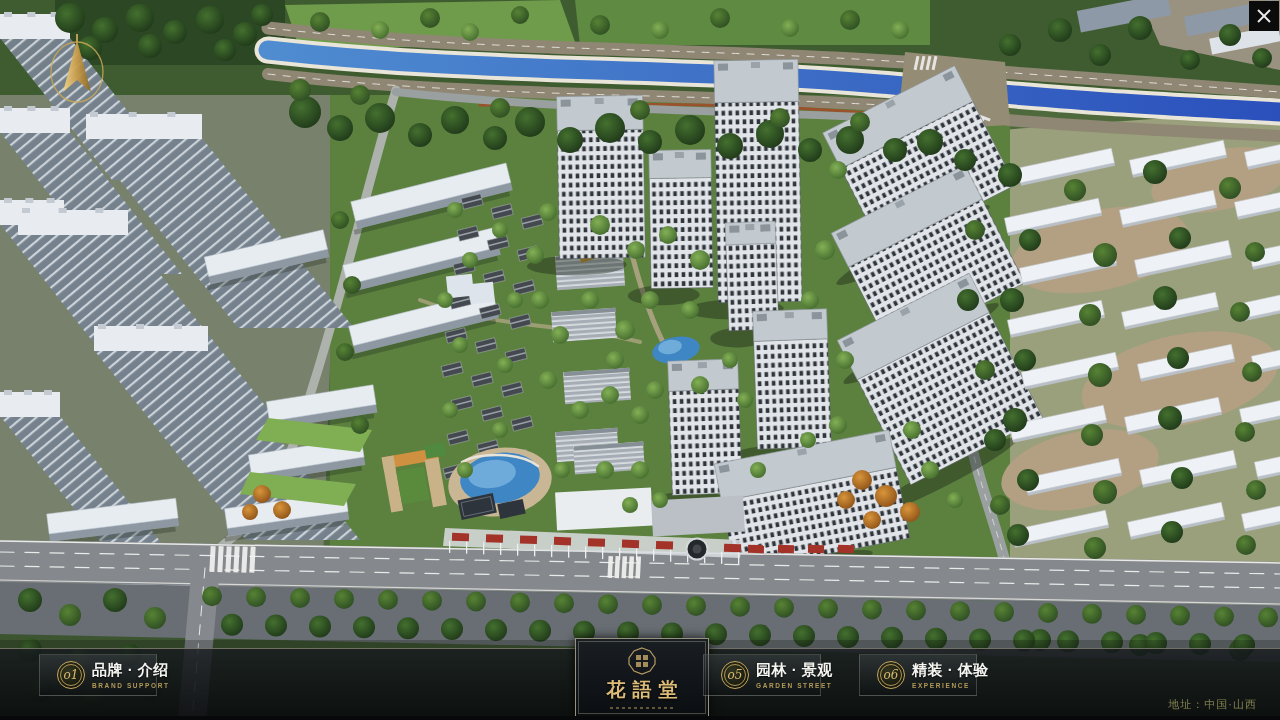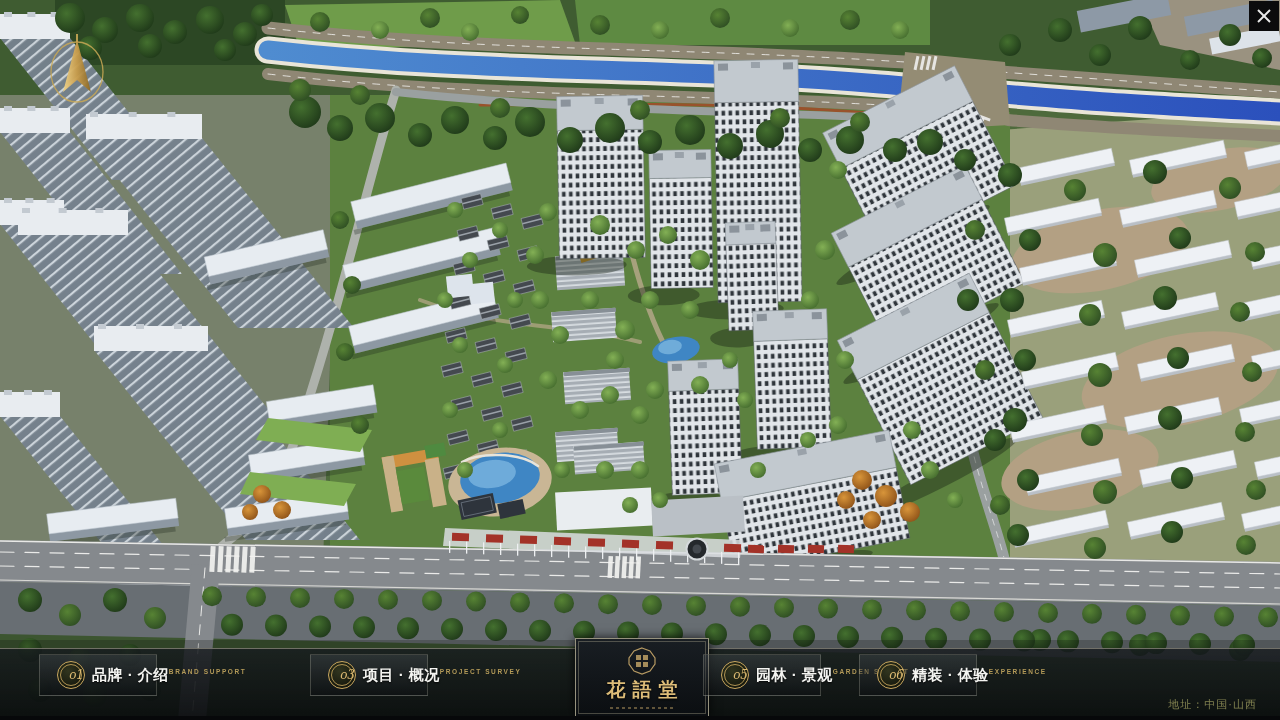--- a/index.html
+++ b/index.html
@@ -19,24 +19,24 @@
        background:linear-gradient(180deg,rgba(22,26,30,.80),rgba(8,10,12,.90));
        border-top:1px solid rgba(212,208,188,.5);box-sizing:border-box;}
   .bar::after{content:"";position:absolute;left:0;bottom:0;width:100%;height:4px;background:#07080a;}
 
   .nav-item{position:absolute;top:5px;width:118px;height:42px;display:flex;align-items:center;
             padding-left:17px;box-sizing:border-box;cursor:pointer;
             background:linear-gradient(180deg,rgba(74,80,86,.38),rgba(12,15,18,.48));
             border:1px solid rgba(188,186,170,.28);}
   .badge{position:relative;width:26px;height:26px;border-radius:50%;flex:0 0 26px;
          border:1px solid #caa85f;background:radial-gradient(circle at 40% 35%,#31351f,#0c0e07);
-         display:flex;align-items:center;justify-content:flex-end;}
+         display:flex;align-items:center;justify-content:center;}
   .badge::after{content:"";position:absolute;inset:2px;border:1px solid rgba(202,168,95,.85);border-radius:50%;}
   .badge .num{font:italic 12px "DejaVu Serif",serif;color:#dcba72;position:relative;z-index:1;}
-  .labels{display:flex;margin-left:7px;min-width:0;}
+  .labels{display:flex;flex-direction:column;margin-left:7px;min-width:0;}
   .zh{font-size:15px;font-weight:bold;color:#f4f4f1;letter-spacing:.5px;white-space:nowrap;
       text-shadow:0 1px 2px rgba(0,0,0,.8);}
   .en{font-size:6.5px;font-weight:600;color:#b39a58;letter-spacing:1.6px;margin-top:2.5px;white-space:nowrap;}
 
   
   .logo-panel{position:absolute;left:575px;top:-11px;width:134px;height:79px;cursor:pointer;
               background:linear-gradient(180deg,#191e23,#0b0e11);border:1px solid #96927e;
               box-shadow:0 0 10px rgba(0,0,0,.8);box-sizing:border-box;text-align:center;}
   .logo-inner{position:absolute;inset:2px;border:1px solid rgba(190,184,156,.35);
               display:flex;flex-direction:column;align-items:center;}
@@ -818,29 +818,20 @@
 
     <div class="nav-item" style="left:39px">
       <span class="badge">
           <span class="num">o1</span>
         </span>
       <span class="labels">
           <span class="zh">品牌 · 介绍</span>
       <span class="en">BRAND SUPPORT</span>
         </span>
     </div>
-    <div class="nav-item" style="left:310px">
-      <span class="badge">
-          <span class="num">o3</span>
-        </span>
-      <span class="labels">
-          <span class="zh">项目 · 概况</span>
-      <span class="en">PROJECT SURVEY</span>
-        </span>
-    </div>
 
     <div class="logo-panel">
       <div class="logo-inner">
         <svg width="30" height="30" viewBox="0 0 30 30" style="margin-top:4px">
           <polygon points="15,2 23,5 28,12 28,18 23,25 15,28 7,25 2,18 2,12 7,5" fill="none" stroke="#c9a96a" stroke-width="1.2" opacity=".9"></polygon>
           <g fill="#c9a96a" opacity=".8">
             <rect x="9" y="9" width="5" height="5"></rect>
               <rect x="16" y="9" width="5" height="5"></rect>
             <rect x="9" y="16" width="5" height="5"></rect>
               <rect x="16" y="16" width="5" height="5"></rect>

